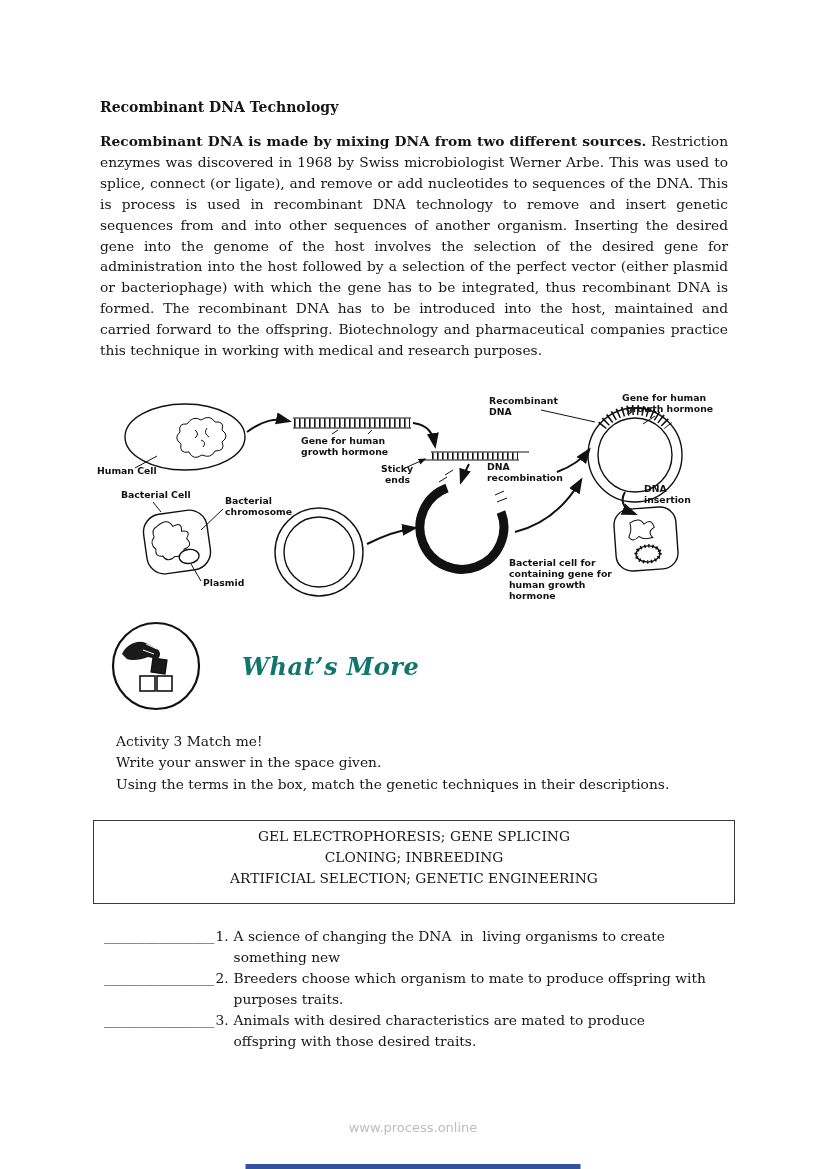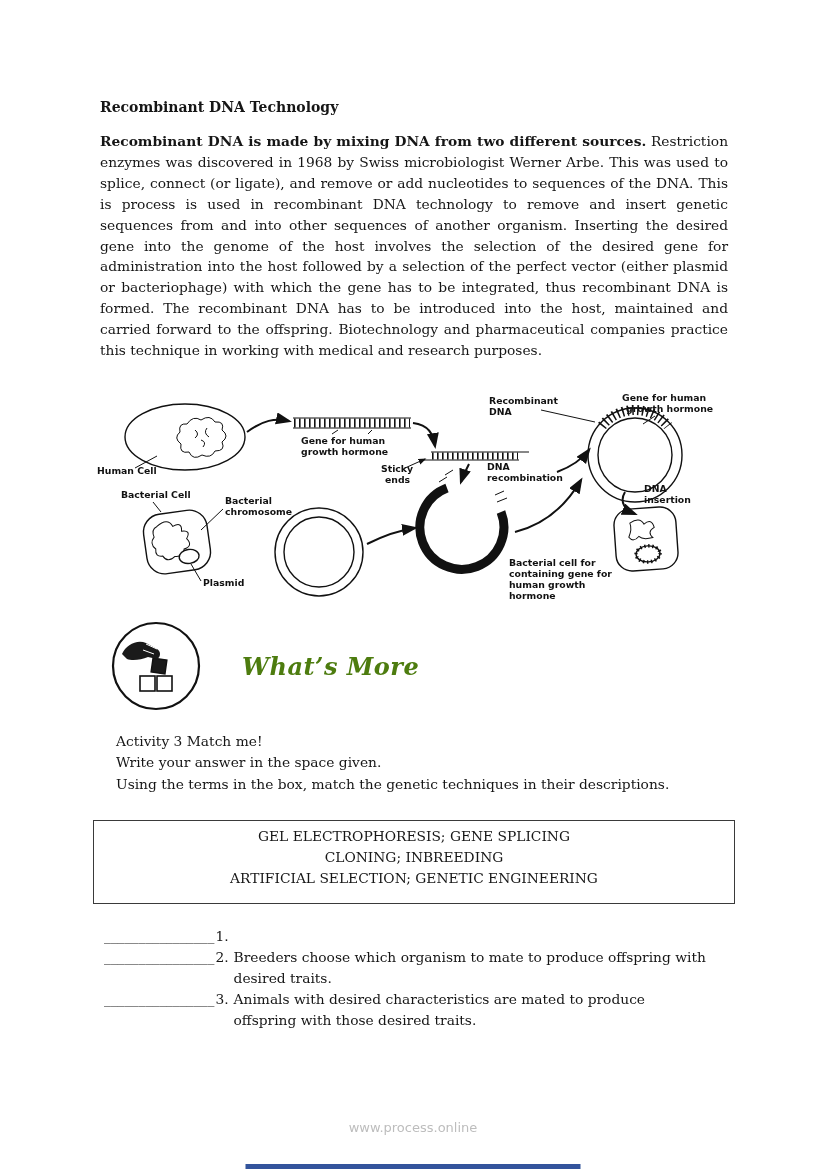--- a/index.html
+++ b/index.html
@@ -34,21 +34,21 @@
   .arrow { stroke: #111; stroke-width: 2; fill: none; }
 
   #whats-more {
     left: 110px; top: 620px;
     display: flex; align-items: center; gap: 40px;
   }
   #whats-more h2 {
     margin: 0;
     font-family: "DejaVu Serif", serif;
     font-size: 24px; font-style: italic; font-weight: bold;
-    letter-spacing: 0.5px; color: #4d7c0f;
+    letter-spacing: 0.5px; color: #0f766e;
   }
 
   #activity {
     left: 116px; top: 731px; width: 630px;
     font-size: 13.8px; line-height: 21.3px;
   }
 
   #term-box {
     left: 93px; top: 820px; width: 642px;
     border: 1.3px solid #3a3a3a;
@@ -206,25 +206,26 @@
 <div class="abs" id="term-box">
   <div>GEL ELECTROPHORESIS; GENE SPLICING</div>
   <div>CLONING; INBREEDING</div>
   <div>ARTIFICIAL SELECTION; GENETIC ENGINEERING</div>
 </div>
 
 <div class="abs" id="questions">
   <div class="q-row">
     <span class="q-blank">________________</span>
       <span class="q-num">1.</span>
+    <div class="q-text">A science of changing the DNA  in  living organisms to create something new</div>
   </div>
   <div class="q-row">
     <span class="q-blank">________________</span>
       <span class="q-num">2.</span>
-    <div class="q-text">Breeders choose which organism to mate to produce offspring with desired traits.</div>
+    <div class="q-text">Breeders choose which organism to mate to produce offspring with purposes traits.</div>
   </div>
   <div class="q-row">
     <span class="q-blank">________________</span>
       <span class="q-num">3.</span>
     <div class="q-text">Animals with desired characteristics are mated to produce offspring with those desired traits.</div>
   </div>
 </div>
 
 <div class="abs" id="footer-watermark">www.process.online</div>
 <div class="abs" id="footer-accent-bar" style="background: rgb(51, 84, 156);"></div>

